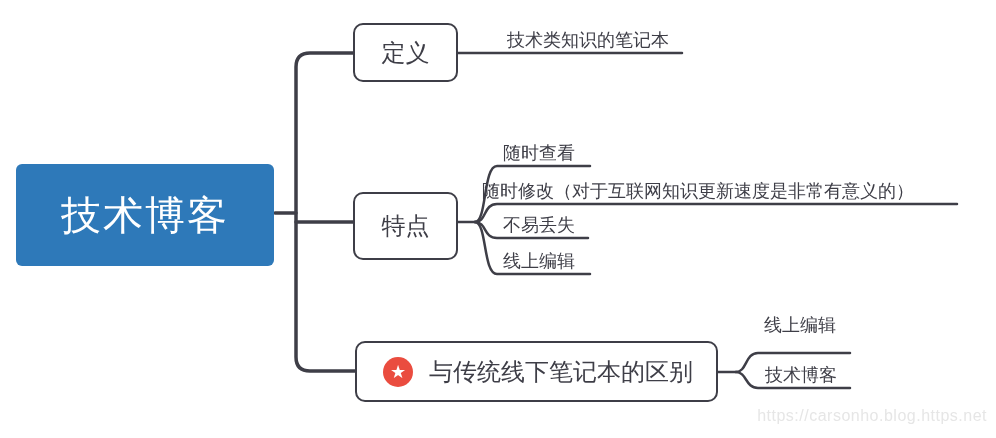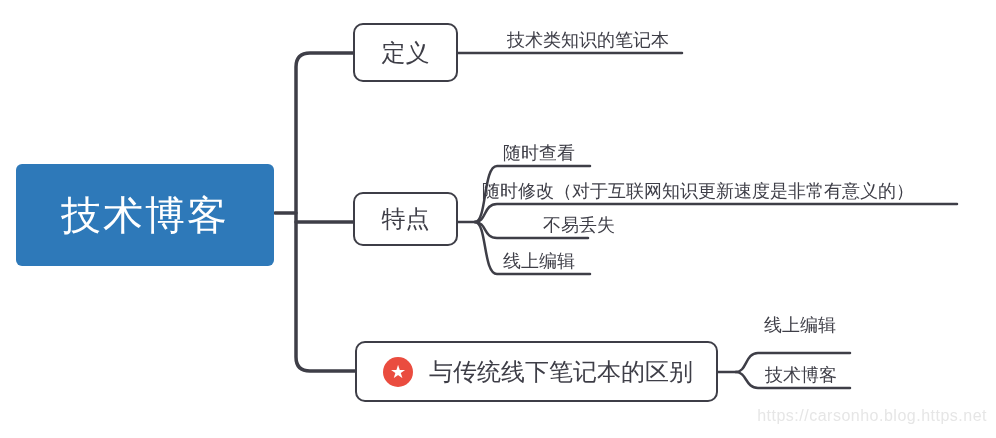--- a/index.html
+++ b/index.html
@@ -49,21 +49,21 @@
     left: 16px; top: 164px;
     width: 258px; height: 102px;
     background: var(--blue);
     border: none;
     border-radius: 6px;
     color: #ffffff;
     font-size: 40px;
     letter-spacing: 2px;
   }
   .node-def    { left: 353px; top: 23px;  width: 105px; height: 59px; }
-  .node-feat   { left: 353px; top: 192px; width: 105px; height: 54px; }
+  .node-feat   { left: 353px; top: 192px; width: 105px; height: 68px; }
   .node-diff   {
     left: 355px; top: 341px;
     width: 363px; height: 61px;
     justify-content: flex-start;
     padding-left: 26px;
     gap: 16px;
   }
   .star-badge {
     width: 30px; height: 30px;
     border-radius: 50%;
@@ -80,21 +80,21 @@
     position: absolute;
     color: var(--text);
     font-size: 18px;
     line-height: 18px;
     white-space: nowrap;
     cursor: default;
   }
   .leaf-def   { left: 507px; top: 31px; }
   .leaf-f1    { left: 503px; top: 144px; text-align: center; }
   .leaf-f2    { left: 482px; top: 182px; text-align: center; }
-  .leaf-f3    { left: 503px; top: 216px; margin-left: 40px; }
+  .leaf-f3    { left: 503px; top: 216px; }
   .leaf-f4    { left: 503px; top: 252px; }
   .leaf-d1    { left: 764px; top: 316px; }
   .leaf-d2    { left: 765px; top: 366px; }
   .watermark {
     position: absolute;
     right: 9px; top: 407px;
     color: var(--wm);
     font-size: 16px;
     letter-spacing: 0.5px;
   }

